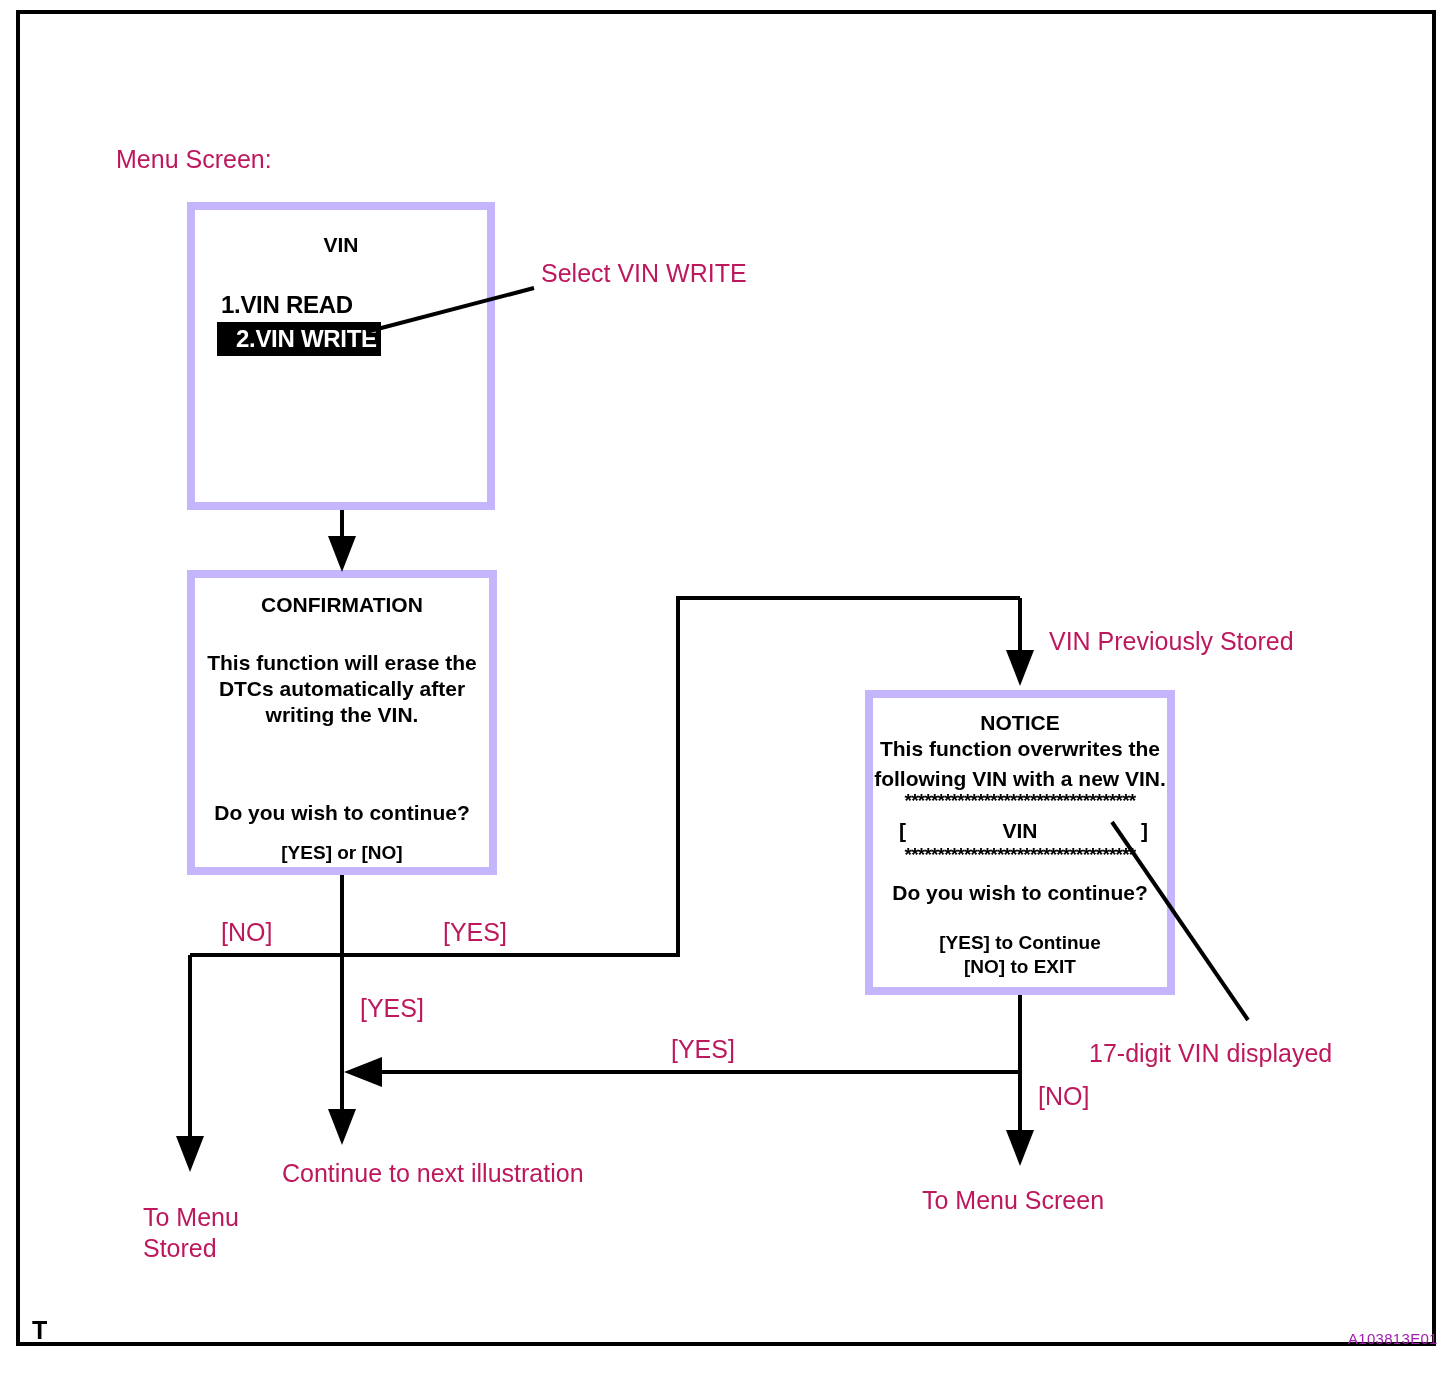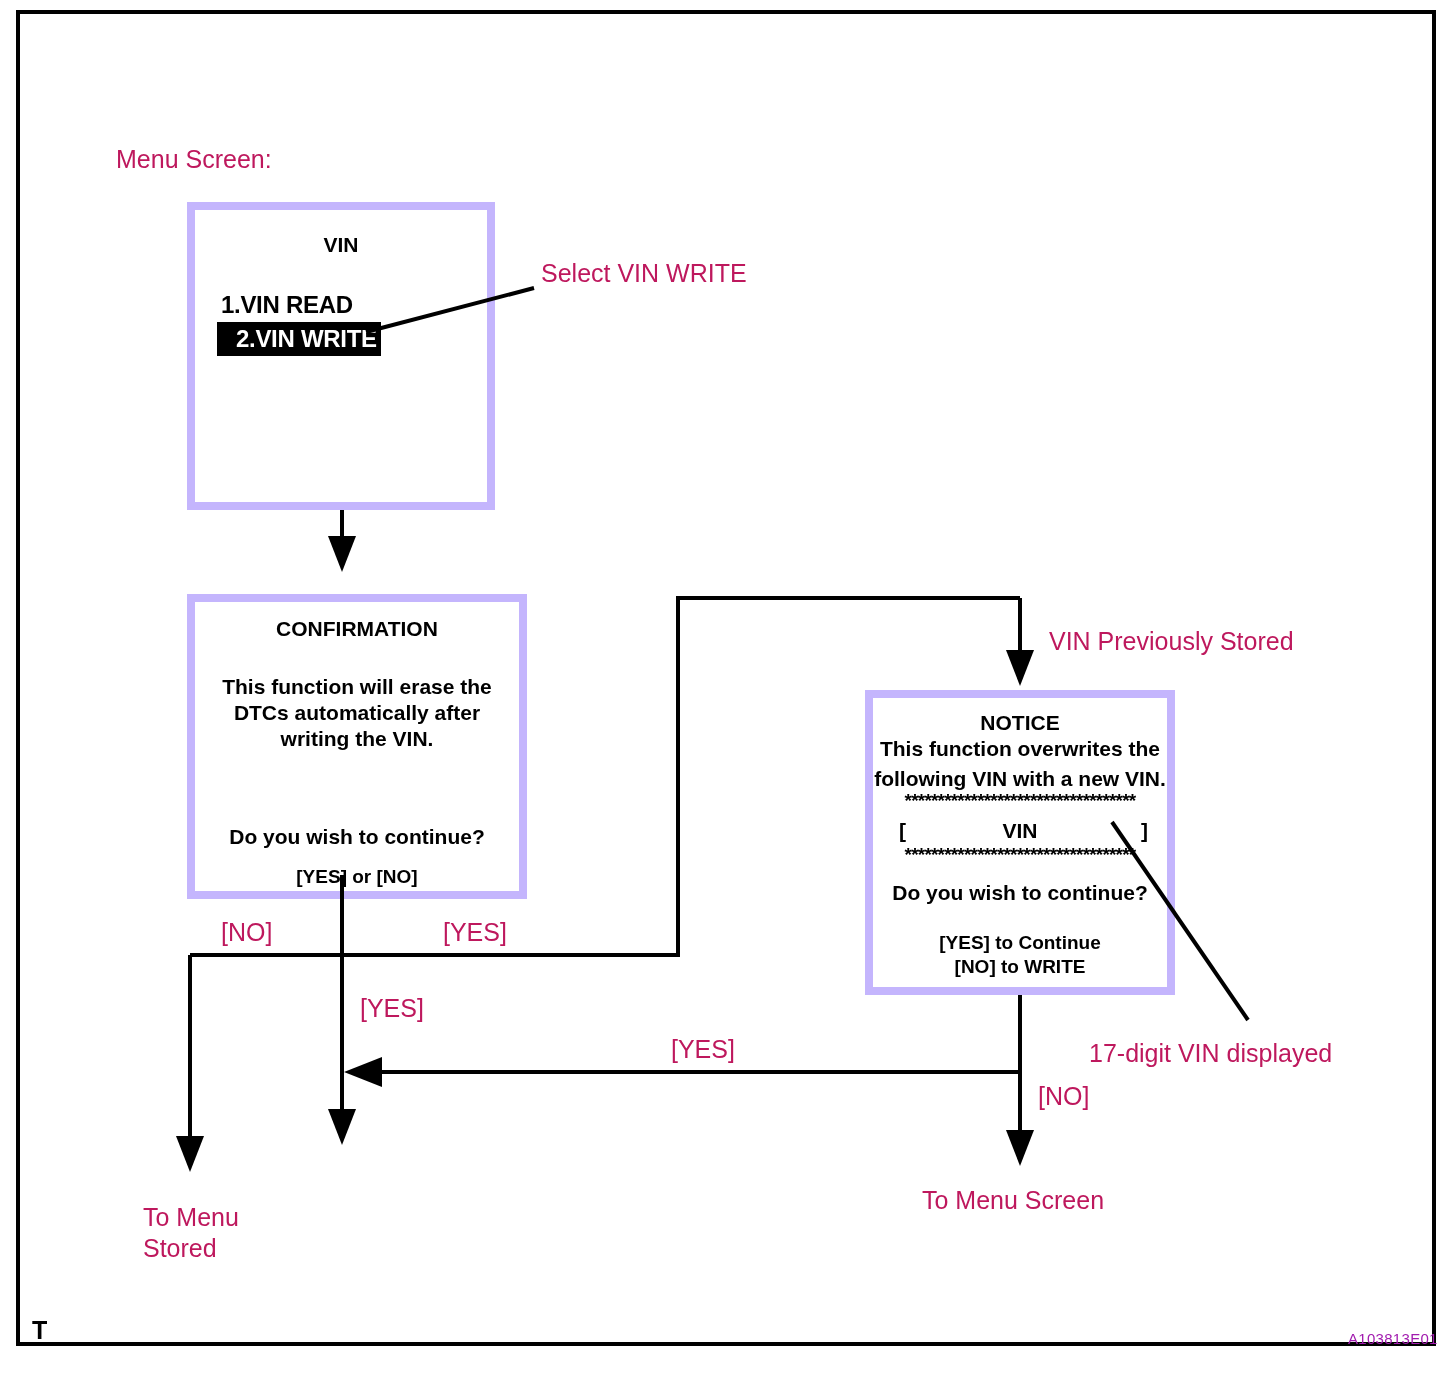--- a/index.html
+++ b/index.html
@@ -116,55 +116,56 @@
   <div class="lbl" style="left:116px; top:144px;">Menu Screen:</div>
 
   <div class="screen" style="left:187px; top:202px; width:308px; height:308px;">
     <div class="screen-txt" style="top:22px;">VIN</div>
     <div class="menu-item" style="left:26px; top:80px;">1.VIN READ</div>
     <div class="menu-item selected" style="left:22px; top:112px;">2.VIN WRITE</div>
   </div>
 
   <div class="lbl" style="left:541px; top:258px;">Select VIN WRITE</div>
 
-  <div class="screen" style="left:187px; top:570px; width:340px; height:305px;margin-top:24px;">
+  <div class="screen" style="left:187px; top:570px; width:310px; height:305px;">
     <div class="screen-txt" style="top:14px;">CONFIRMATION</div>
     <div class="screen-txt" style="top:72px;">This function will erase the</div>
     <div class="screen-txt" style="top:98px;">DTCs automatically after</div>
     <div class="screen-txt" style="top:124px;">writing the VIN.</div>
     <div class="screen-txt" style="top:222px;">Do you wish to continue?</div>
     <div class="screen-txt" style="top:262px; font-size:19px;">[YES] or [NO]</div>
   </div>
 
   <div class="screen" style="left:865px; top:690px; width:310px; height:305px;">
     <div class="screen-txt" style="top:12px;">NOTICE</div>
     <div class="screen-txt" style="top:38px;">This function overwrites the</div>
     <div class="screen-txt" style="top:68px;">following VIN with a new VIN.</div>
     <div class="stars" style="top:92px;">***********************************</div>
     <div class="screen-txt left" style="top:120px; left:26px; width:auto;">[</div>
     <div class="screen-txt" style="top:120px;">VIN</div>
     <div class="screen-txt left" style="top:120px; left:268px; width:auto;">]</div>
     <div class="stars" style="top:146px;">***********************************</div>
     <div class="screen-txt" style="top:182px;">Do you wish to continue?</div>
     <div class="screen-txt" style="top:232px; font-size:19px;text-align:center;">[YES] to Continue</div>
-    <div class="screen-txt" style="top:256px; font-size:19px;">[NO] to WRITE</div>
+    <div class="screen-txt" style="top:256px; font-size:19px;">[NO] to EXIT</div>
   </div>
 
   <div class="lbl" style="left:1049px; top:626px;">VIN Previously Stored</div>
 
   <div class="lbl" style="left:1089px; top:1038px;">17-digit VIN displayed</div>
 
   <div class="lbl" style="left:221px; top:917px;">[NO]</div>
   <div class="lbl" style="left:443px; top:917px;">[YES]</div>
   <div class="lbl" style="left:360px; top:993px;">[YES]</div>
   <div class="lbl" style="left:671px; top:1034px;">[YES]</div>
   <div class="lbl" style="left:1038px; top:1081px;">[NO]</div>
 
   <div class="lbl" style="left:143px; top:1202px;">To Menu</div>
   <div class="lbl" style="left:143px; top:1233px;">Stored</div>
+  <div class="lbl" style="left:282px; top:1158px;">Continue to next illustration</div>
   <div class="lbl" style="left:922px; top:1185px;">To Menu Screen</div>
 
   <div class="tmark" style="left:32px; top:1316px;">T</div>
   <div class="code" style="left:1348px; top:1330px;">A103813E01</div>
 
   <svg class="overlay" viewBox="0 0 1456 1382">
     <g stroke="#000" stroke-width="4" fill="none">
 
       <line x1="366" y1="332" x2="534" y2="288"></line>
 

